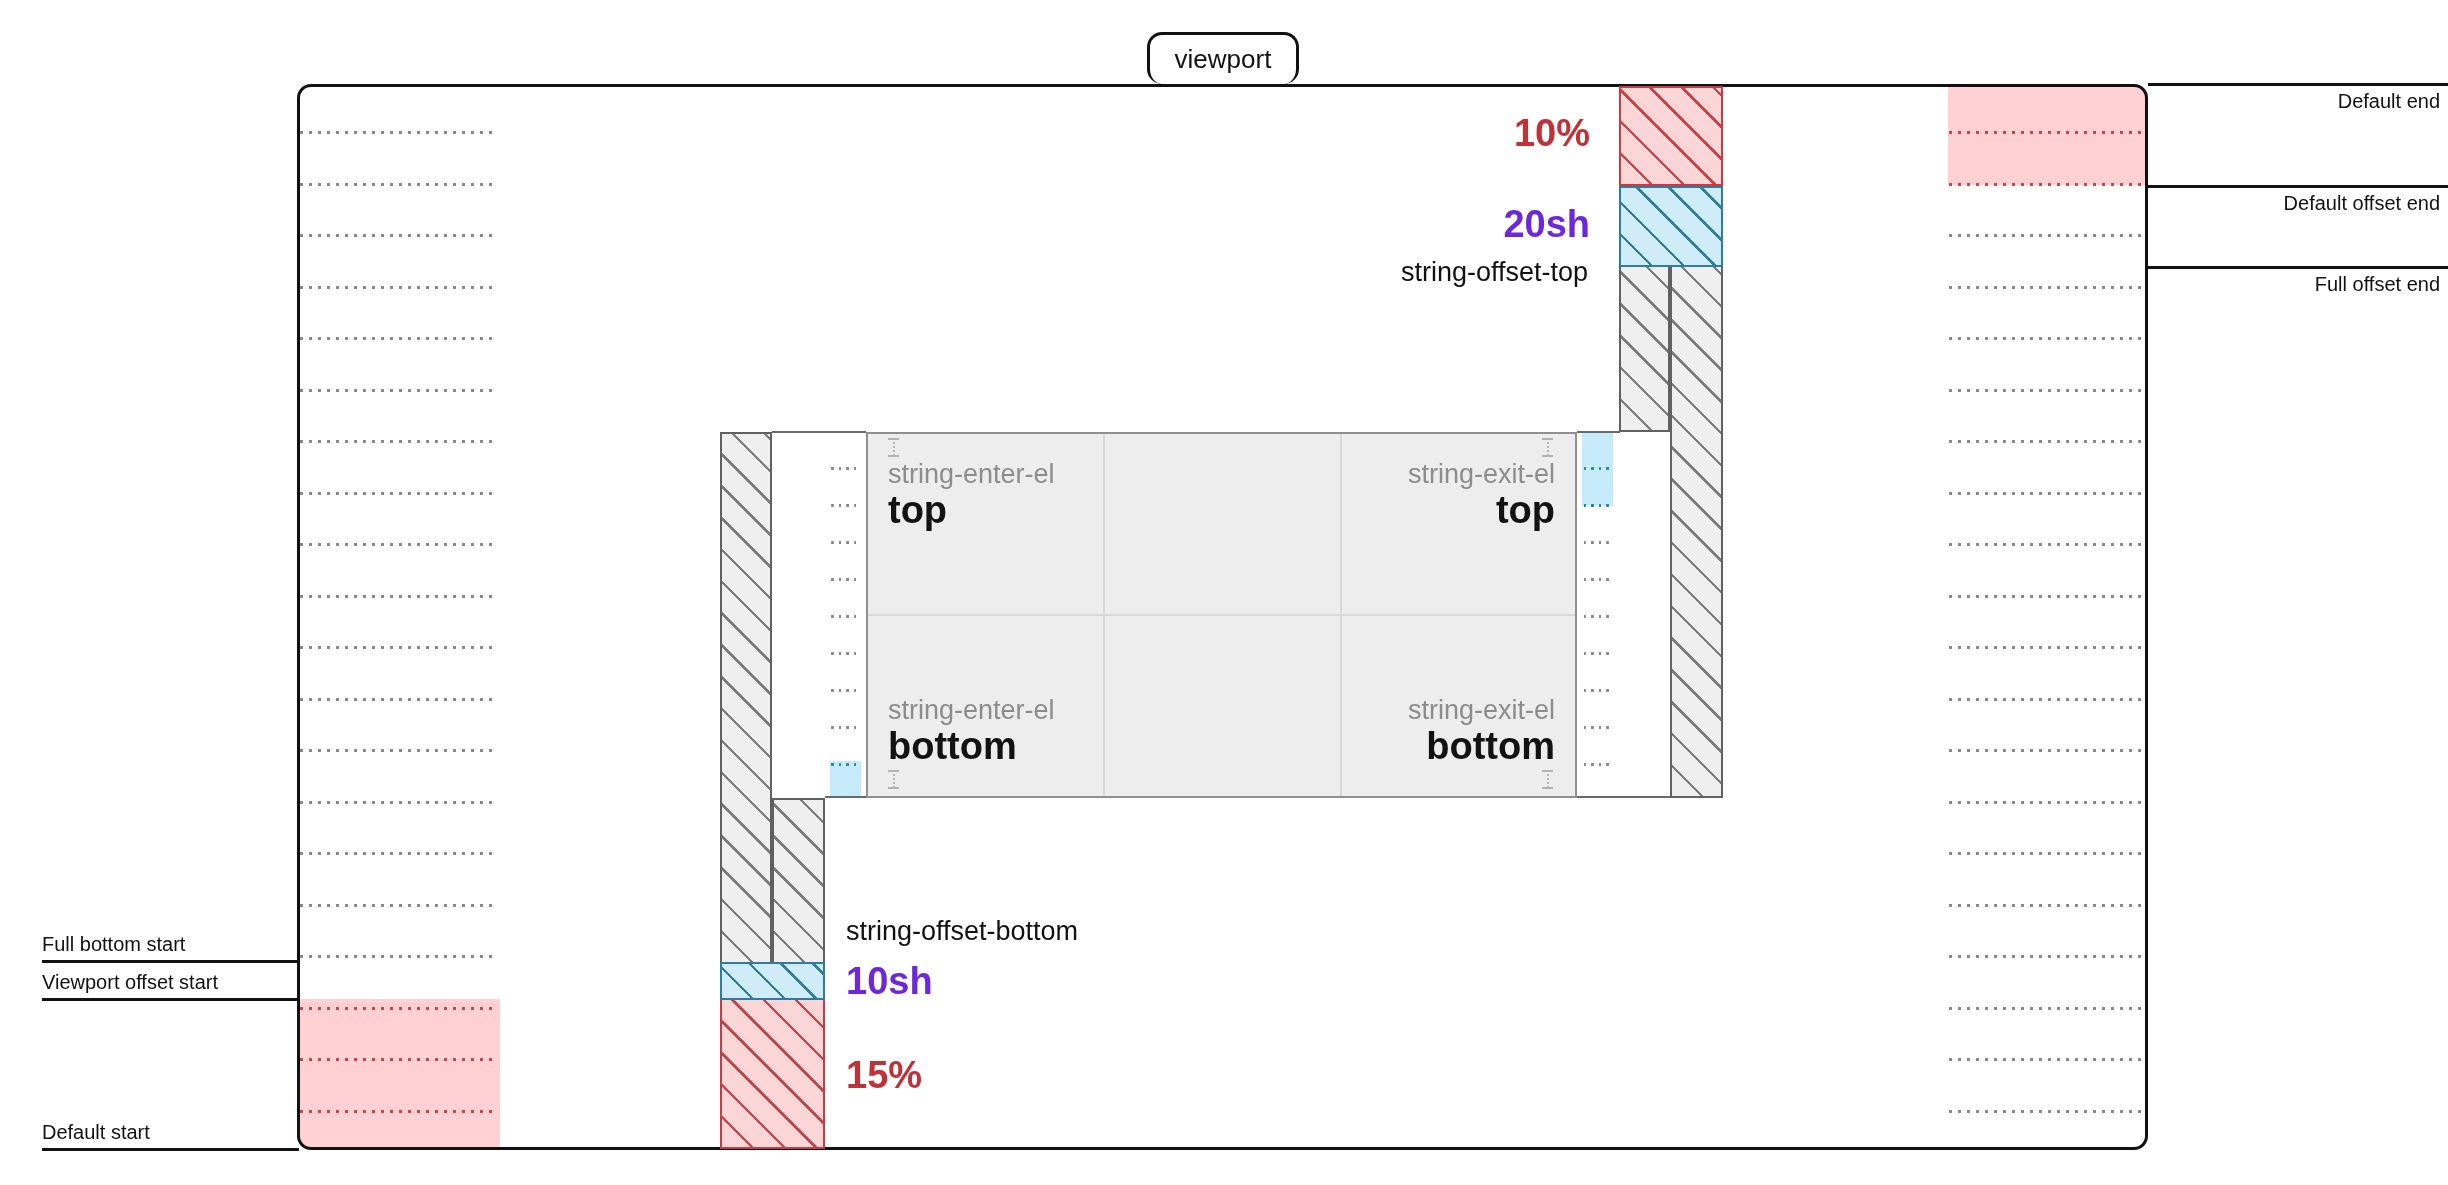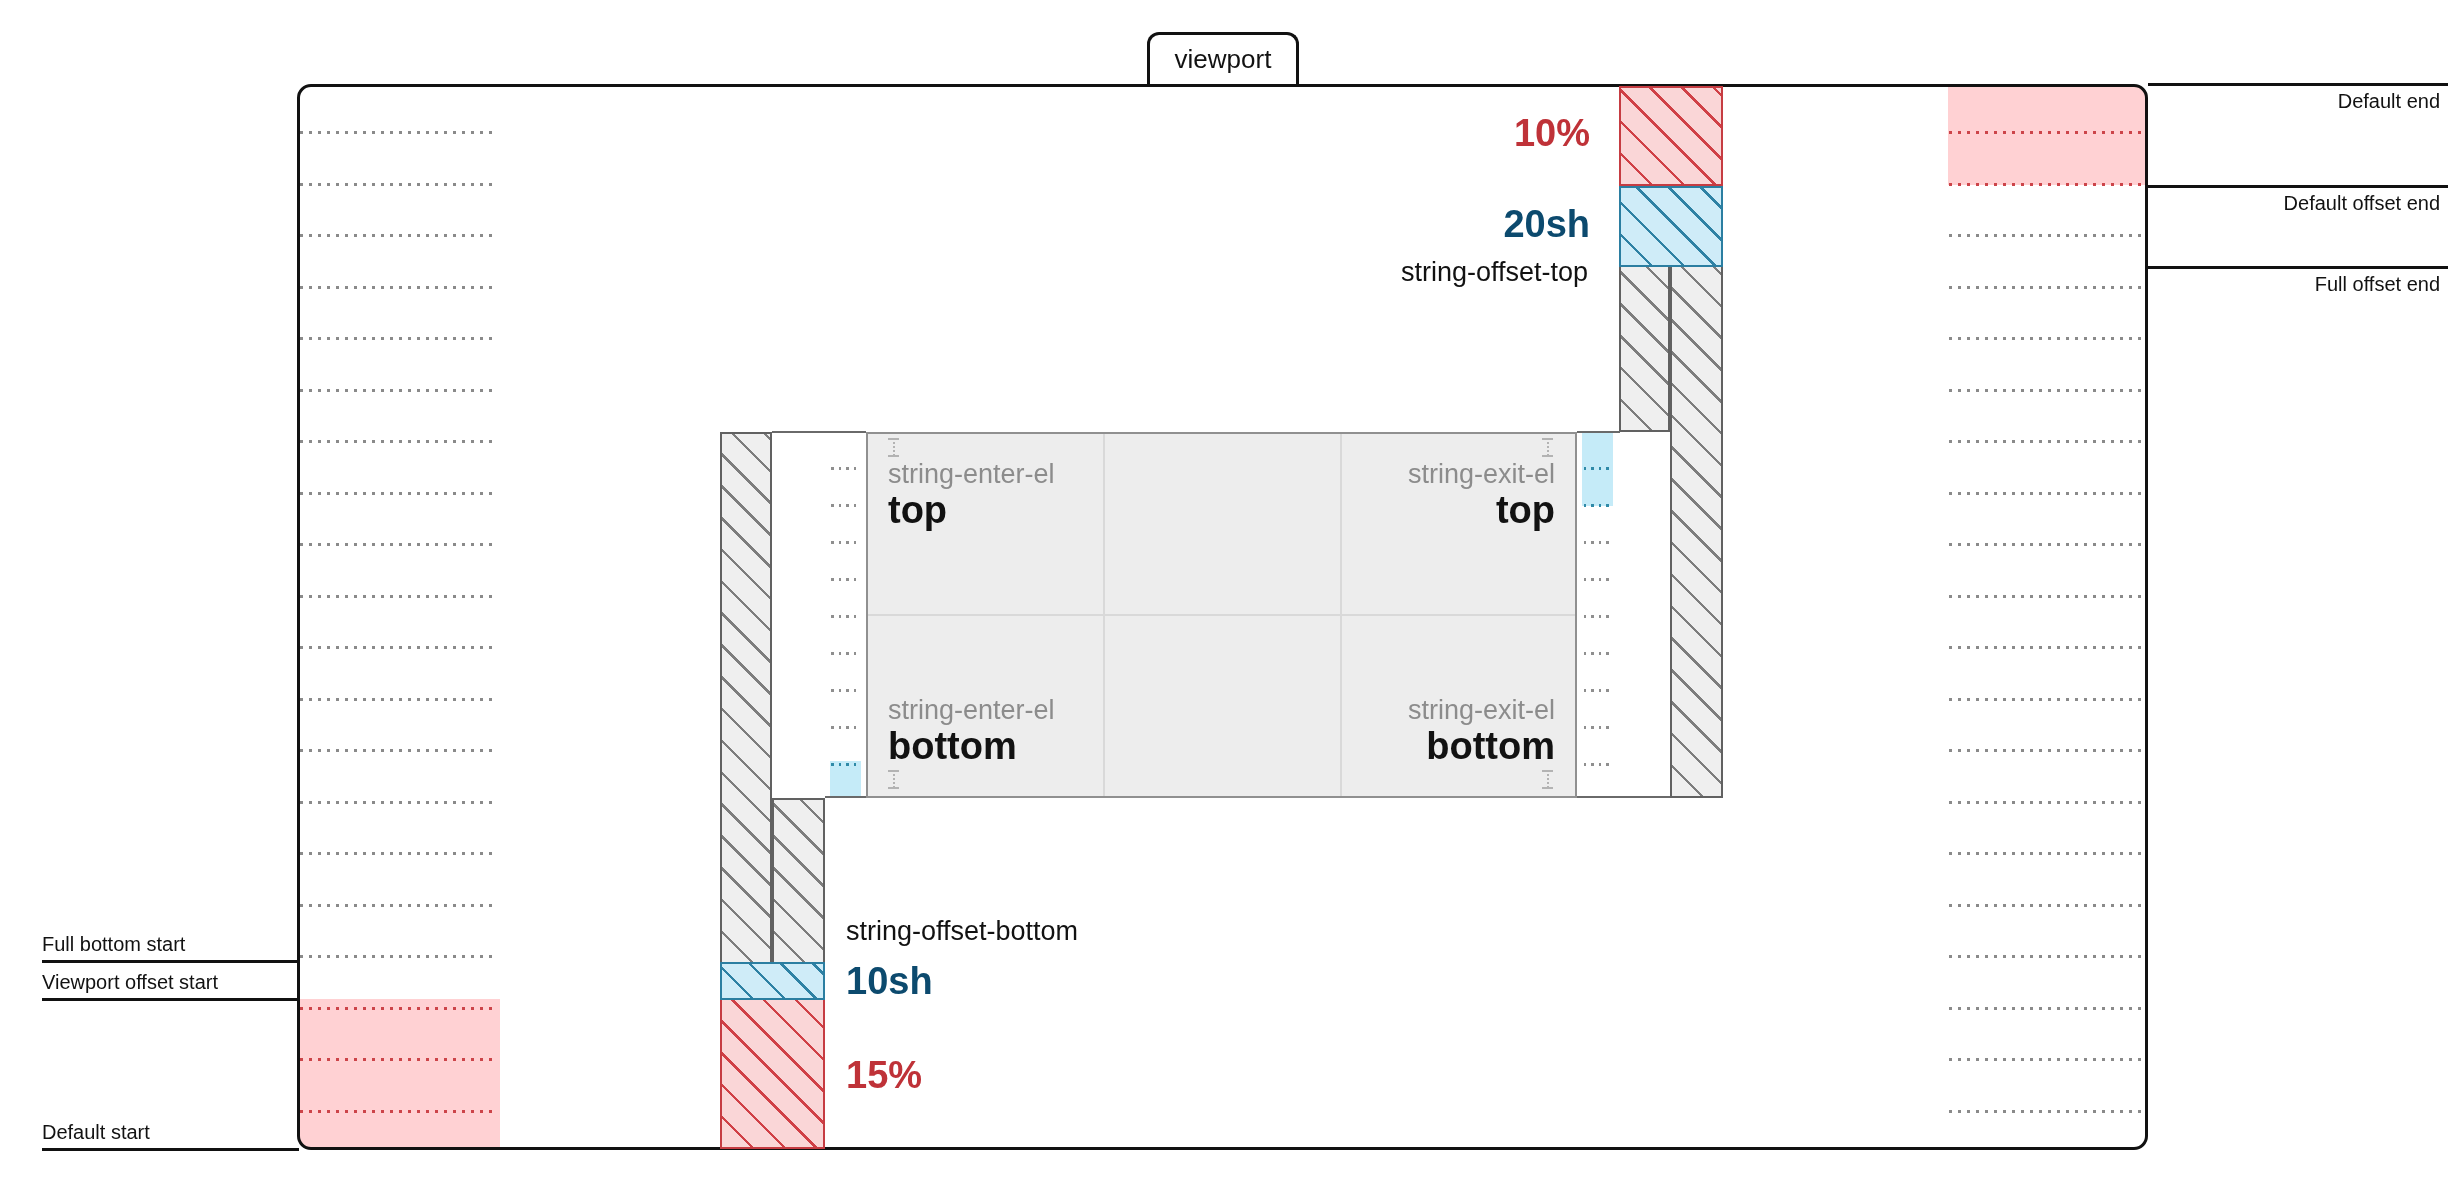--- a/index.html
+++ b/index.html
@@ -33,40 +33,40 @@
   .quad .l1{font-size:27px;line-height:28px;color:#8c8c8c;white-space:nowrap;}
   .quad .l2{font-size:38px;line-height:40px;font-weight:bold;color:#121212;margin-top:2px;white-space:nowrap;}
   
   .ibeam{width:11px;height:19px;z-index:4;
     background-image:repeating-linear-gradient(to bottom,#b3b3b3 0 2px,transparent 2px 4px);
     background-size:2px 100%;background-position:center top;background-repeat:no-repeat;}
   .ibeam::before,.ibeam::after{content:"";position:absolute;left:0;right:0;height:2px;background:#b3b3b3;}
   .ibeam::before{top:0}.ibeam::after{bottom:0}
   
   .biglabel{font-size:38px;font-weight:bold;white-space:nowrap;z-index:4;}
-  .red-t{color:#bf3238;} .teal-t{color:#0c4a6e;}
+  .red-t{color:#bf3238;} .teal-t{color:#6d28d9;}
   .offcap{font-size:27px;color:#121212;white-space:nowrap;z-index:4;}
   
   .cysq{background:#c5ebf8;z-index:3;}
   
   .conn{background:#6a6a6a;height:2px;z-index:4;}
   
   .dotrow{z-index:1;}
   .tickrow{z-index:4;}
 </style>
 </head>
 <body>
 
 <div class="stage">
 
   <div class="abs pinkblock" style="left:299px;top:999px;width:201px;height:150px;border-radius:0 0 0 12px;"></div>
   <div class="abs pinkblock" style="left:1948px;top:86px;width:199px;height:99px;border-radius:0 12px 0 0;"></div>
 
   <div class="abs vp" style="left:297px;top:84px;width:1851px;height:1066px;"></div>
-  <div class="abs tab" style="left:1147px;top:32px;width:152px;height:52px;">
+  <div class="abs tab" style="left:1147px;top:32px;width:152px;height:52px;border-radius:15px;">
     <span>viewport</span>
   </div>
 
   <div class="abs mline" style="left:2148px;top:83px;width:300px;"></div>
   <div class="abs mlabel right-al" style="right:8px;top:90px;width:300px;">Default end</div>
   <div class="abs mline" style="left:2148px;top:185px;width:300px;"></div>
   <div class="abs mlabel right-al" style="right:8px;top:192px;width:300px;">Default offset end</div>
   <div class="abs mline" style="left:2148px;top:266px;width:300px;"></div>
   <div class="abs mlabel right-al" style="right:8px;top:273px;width:300px;">Full offset end</div>
 

